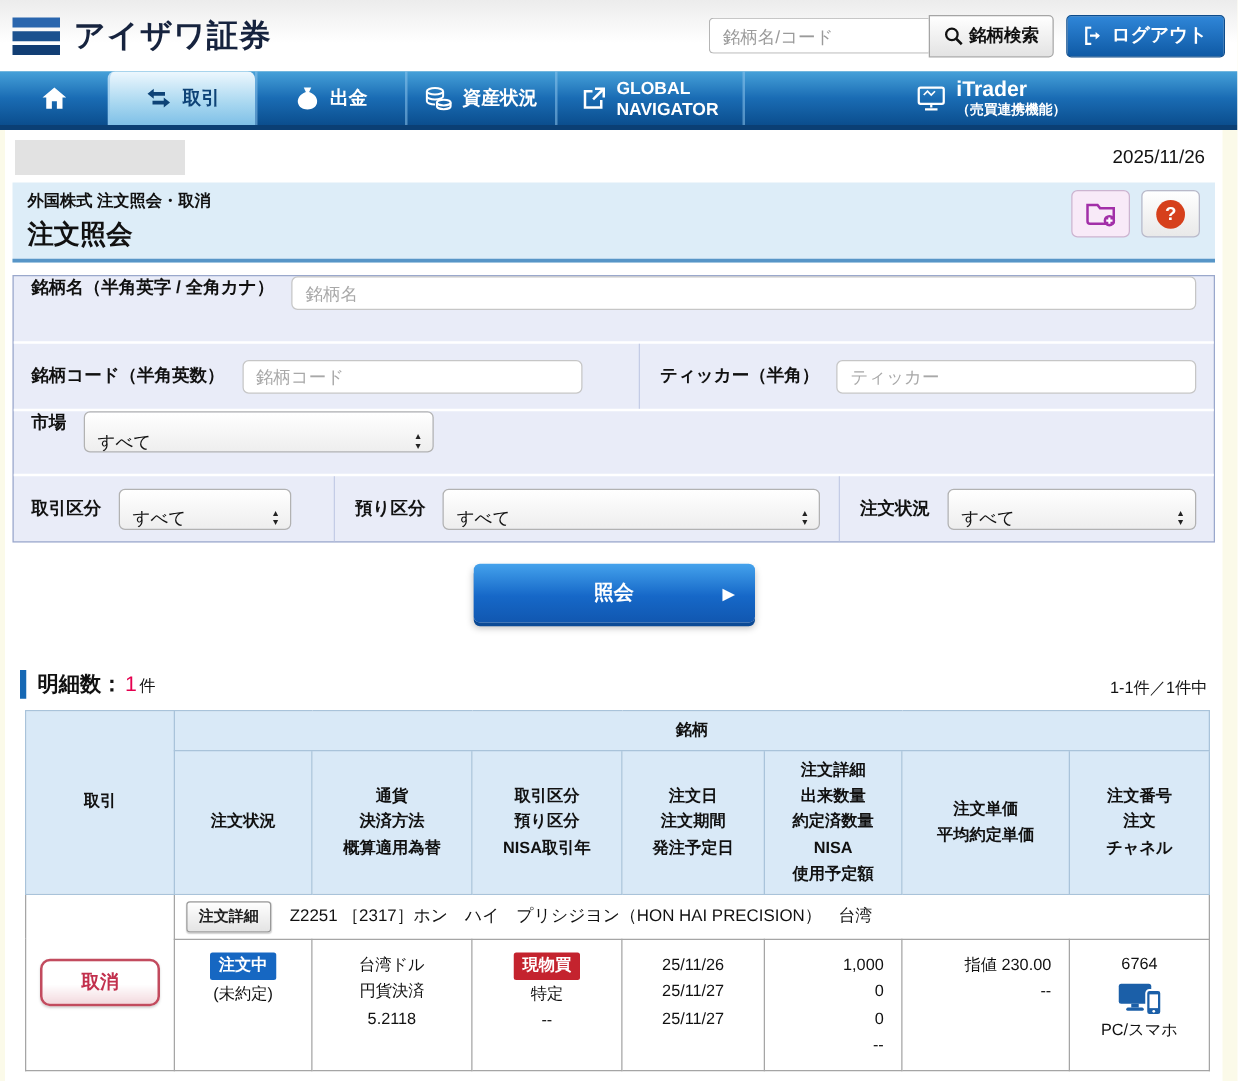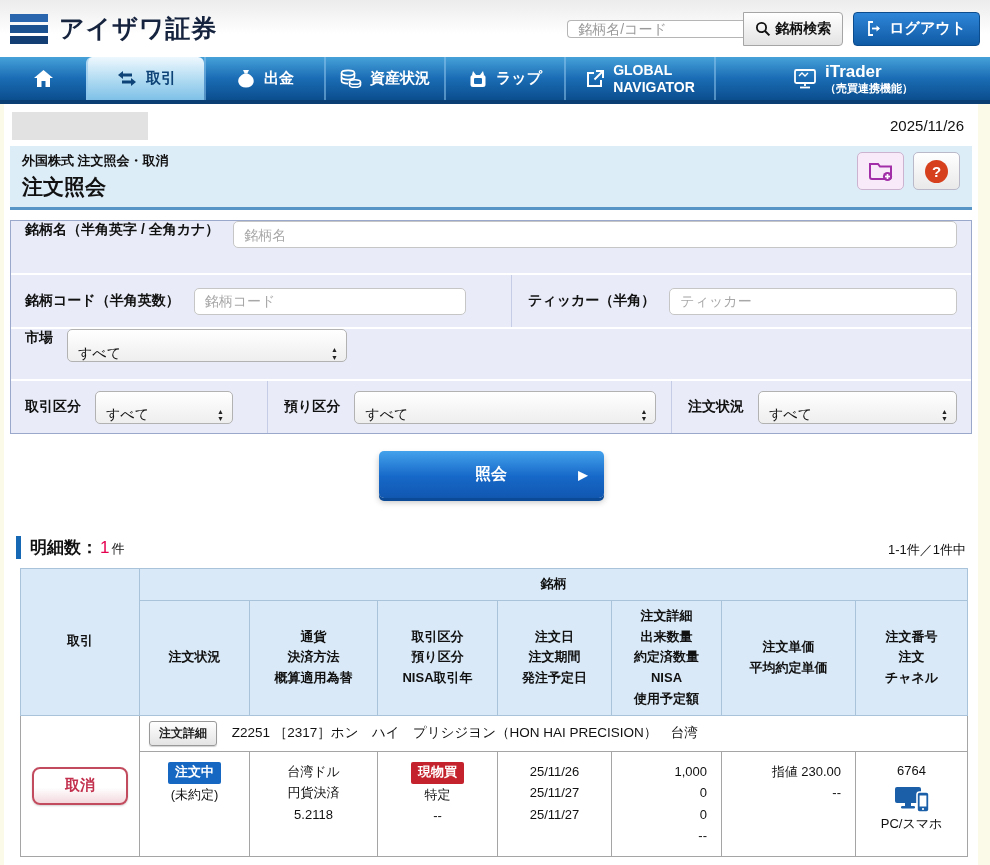--- a/index.html
+++ b/index.html
@@ -19,21 +19,21 @@
   }
   .logo { display: flex; align-items: center; gap: 11px; }
   .logo-bars { display: flex; flex-direction: column; gap: 3px; }
   .logo-bars span { width: 38px; height: 8px; display: block; }
   .logo-bars span:nth-child(1){ background:#2a66ae; }
   .logo-bars span:nth-child(2){ background:#1c528f; }
   .logo-bars span:nth-child(3){ background:#123e74; }
   .logo-text { font-size: 25px; font-weight: bold; color: #16233e; letter-spacing: 1px; }
   .top-right { display: flex; align-items: center; }
   .search-input {
-    width: 176px; height: 18px; border: 1px solid #b5b5b5; border-right: none;
+    width: 176px; height: 29px; border: 1px solid #b5b5b5; border-right: none;
     border-radius: 4px 0 0 4px; padding: 0 10px; font-size: 14px; color: #333; outline: none;
   }
   .search-input::placeholder { color: #9a9a9a; }
   .search-btn {
     height: 34px; padding: 0 11px; border: 1px solid #a5a5a5; border-radius: 0 4px 4px 0;
     background: linear-gradient(#ffffff, #e3e3e3); font-weight: bold; font-size: 14px;
     display: flex; align-items: center; gap: 4px; cursor: pointer; color: #111;
   }
   .logout-btn {
     height: 34px; margin-left: 10px; padding: 0 13px; border: 1px solid #0d4c8c; border-radius: 4px;
@@ -234,31 +234,20 @@
     <span class="icon">
       <svg width="22" height="20" viewBox="0 0 22 20">
           <ellipse cx="8" cy="4" rx="6.5" ry="2.6" fill="none" stroke="#fff" stroke-width="1.6"></ellipse>
           <path d="M1.5 4 v4 c0 1.4 2.9 2.6 6.5 2.6 s6.5 -1.2 6.5 -2.6 v-4" fill="none" stroke="#fff" stroke-width="1.6"></path>
           <path d="M1.5 8 v4 c0 1.4 2.9 2.6 6.5 2.6" fill="none" stroke="#fff" stroke-width="1.6"></path>
           <ellipse cx="15" cy="13" rx="5.5" ry="2.3" fill="none" stroke="#fff" stroke-width="1.6"></ellipse>
           <path d="M9.5 13 v3 c0 1.3 2.5 2.3 5.5 2.3 s5.5 -1 5.5 -2.3 v-3" fill="none" stroke="#fff" stroke-width="1.6"></path>
         </svg>
     </span>
     <span>資産状況</span>
-  </div>
-  <div class="nav-tab nav-std">
-    <span class="icon">
-      <svg width="20" height="20" viewBox="0 0 20 20">
-          <path d="M5 2 L8 6 H4 Z" fill="#fff"></path>
-          <path d="M15 2 L16 6 H12 Z" fill="#fff"></path>
-          <rect x="2.5" y="6" width="15" height="12" rx="2.5" fill="#fff"></rect>
-          <rect x="6" y="9" width="8" height="6" rx="1" fill="#1a6cb4"></rect>
-        </svg>
-    </span>
-    <span>ラップ</span>
   </div>
   <div class="nav-tab nav-global">
     <span class="icon">
       <svg width="20" height="20" viewBox="0 0 20 20">
           <path d="M9 4 H3 V17 H16 V11" fill="none" stroke="#fff" stroke-width="2"></path>
           <path d="M11 2 H18 V9" fill="none" stroke="#fff" stroke-width="2"></path>
           <line x1="18" y1="2" x2="9.5" y2="10.5" stroke="#fff" stroke-width="2"></line>
         </svg>
     </span>
     <span class="nav-global-label">GLOBAL

